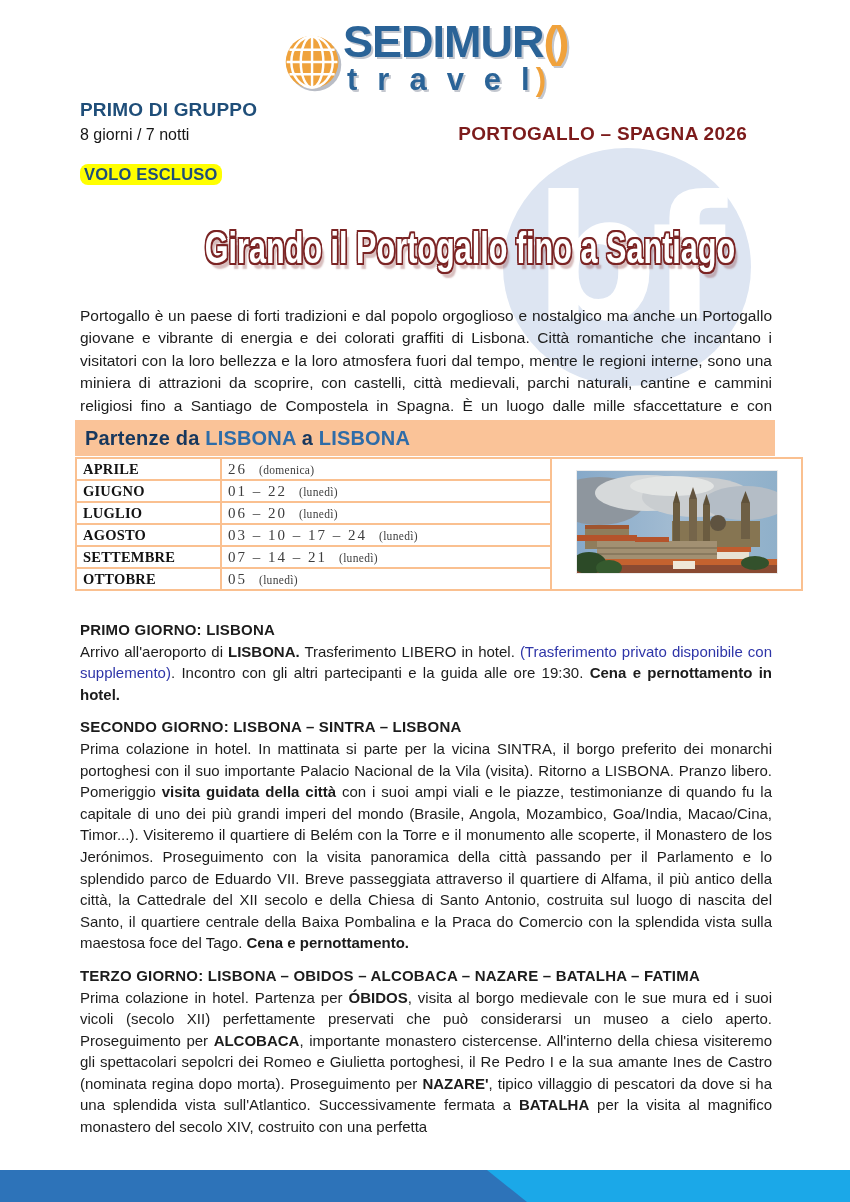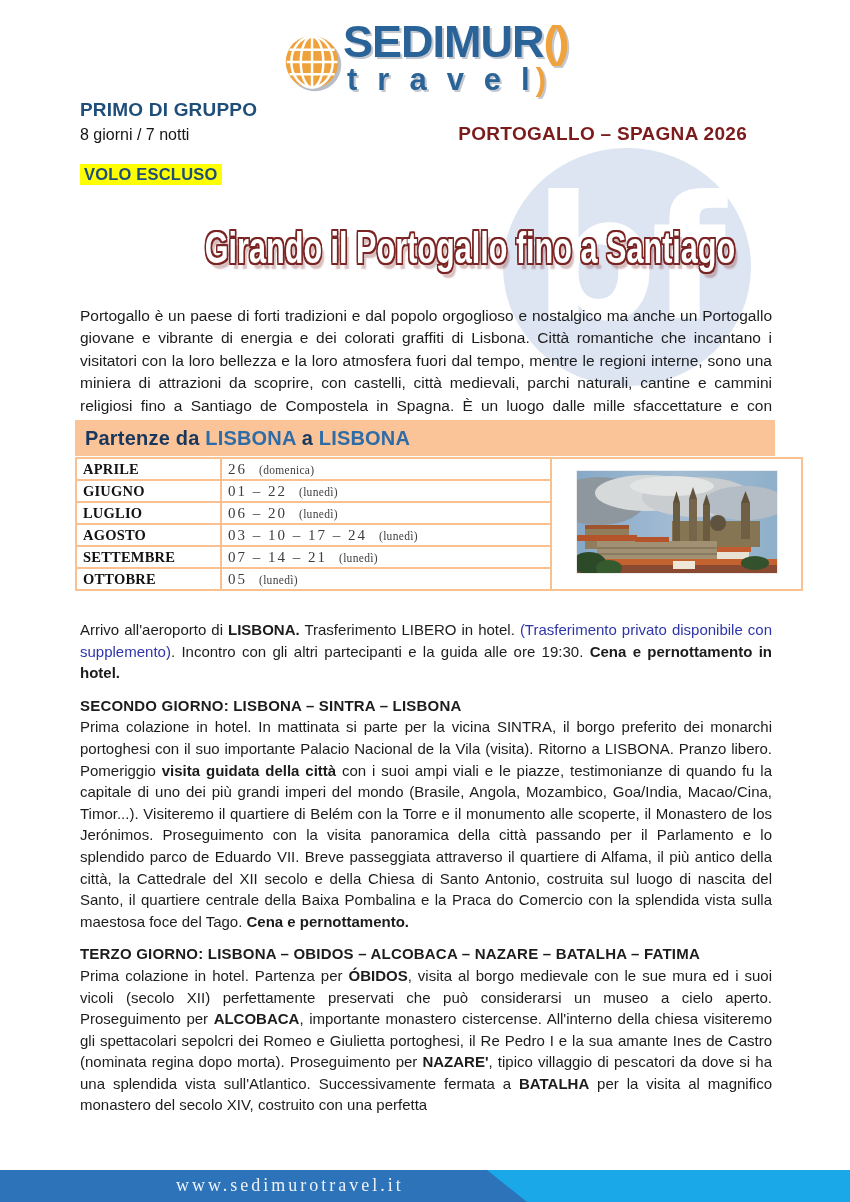--- a/index.html
+++ b/index.html
@@ -33,21 +33,21 @@
   .brand-sub{
     position:absolute;left:66px;top:40px;font-size:31px;font-weight:bold;color:#2a6397;
     letter-spacing:20px;white-space:nowrap;text-shadow:2px 2px 0 #c3c7cf;
   }
   .brand-sub .paren2{color:#f0a23c;letter-spacing:0;margin-left:-14px;}
 
   
   .tour-label{left:80px;top:99px;font-size:19px;font-weight:bold;color:#1f4e79;letter-spacing:.2px;}
   .duration{left:80px;top:126px;font-size:16px;color:#161616;}
   .destination{right:103px;top:123px;font-size:19px;font-weight:bold;color:#7c1b1b;letter-spacing:.3px;}
-  .flight-note{left:80px;top:164px;font-size:16.5px;font-weight:bold;color:#1f4e79;background:#ffff00;padding:1px 4px;letter-spacing:.2px;}
+  .flight-note{left:80px;top:164px;font-size:16.5px;font-weight:bold;color:#1f4e79;background:#ffff00;padding:1px 4px;letter-spacing:.2px;border-radius:8px;}
 
   
   .main-title{left:80px;top:221px;width:690px;text-align:center;}
   .main-title span{
     display:inline-block;white-space:nowrap;transform:scaleX(.68);transform-origin:center;
     font-size:45px;font-weight:bold;color:#ffffff;line-height:1.2;
     -webkit-text-stroke:2.5px #7b2424;paint-order:stroke fill;
     text-shadow:
       -2px -2px 0 #7b2424, 2px -2px 0 #7b2424, -2px 2px 0 #7b2424, 2px 2px 0 #7b2424,
       0 -2px 0 #7b2424, 0 2px 0 #7b2424, -2px 0 0 #7b2424, 2px 0 0 #7b2424,
@@ -206,30 +206,30 @@
       </tr>
       <tr>
         <td class="td-month"><span class="month">OTTOBRE</span></td>
         <td class="td-dates"><span class="date">05</span><span class="weekday">(lunedì)</span></td>
       </tr>
     </tbody>
   </table>
 
   <div class="abs days">
     <div class="day">
+      <div class="day-heading">PRIMO GIORNO:  LISBONA</div>
       <div class="day-body"><span>Arrivo all'aeroporto di </span><span class="sg-b">LISBONA.</span><span> Trasferimento LIBERO in hotel. </span><span class="sg-blue">(Trasferimento privato disponibile con supplemento)</span><span>. Incontro con gli altri partecipanti e la guida  alle ore 19:30. </span><span class="sg-b">Cena e pernottamento in hotel.</span></div>
     </div>
     <div class="day">
       <div class="day-heading">SECONDO GIORNO: LISBONA – SINTRA – LISBONA</div>
       <div class="day-body"><span>Prima colazione in hotel. In mattinata si parte per la vicina SINTRA, il borgo preferito dei monarchi portoghesi con il suo importante Palacio Nacional de la Vila (visita). Ritorno a LISBONA. Pranzo libero. Pomeriggio </span><span class="sg-b">visita guidata della città</span><span> con i suoi ampi viali e le piazze, testimonianze di quando fu la capitale di uno dei più grandi imperi del mondo (Brasile, Angola, Mozambico, Goa/India, Macao/Cina, Timor...). Visiteremo il quartiere di Belém con la Torre e il monumento alle scoperte, il Monastero de los Jerónimos. Proseguimento con la visita panoramica della città passando per il Parlamento e lo splendido parco de Eduardo VII. Breve passeggiata attraverso il quartiere di Alfama, il più antico della città, la Cattedrale del XII secolo e della Chiesa di Santo Antonio, costruita sul luogo di nascita del Santo, il quartiere centrale della Baixa Pombalina e la Praca do Comercio con la splendida vista sulla maestosa foce del Tago. </span><span class="sg-b">Cena e pernottamento.</span></div>
     </div>
     <div class="day">
       <div class="day-heading">TERZO GIORNO: LISBONA – OBIDOS – ALCOBACA – NAZARE – BATALHA – FATIMA</div>
       <div class="day-body"><span>Prima colazione in hotel. Partenza per </span><span class="sg-b">ÓBIDOS</span><span>, visita al borgo medievale con le sue mura ed i suoi vicoli (secolo XII) perfettamente preservati che può considerarsi un museo a cielo aperto. Proseguimento per </span><span class="sg-b">ALCOBACA</span><span>, importante monastero cistercense. All'interno della chiesa visiteremo gli spettacolari sepolcri dei Romeo e Giulietta portoghesi, il Re Pedro I e la sua amante Ines de Castro (nominata regina dopo morta). Proseguimento per </span><span class="sg-b">NAZARE'</span><span>, tipico villaggio di pescatori da dove si ha una splendida vista sull'Atlantico. Successivamente fermata a </span><span class="sg-b">BATALHA</span><span> per la visita al magnifico monastero del secolo XIV, costruito con una perfetta</span></div>
     </div>
   </div>
 
   <div class="abs footer">
     <div class="footer-dark"></div>
-    <span class="footer-url">www.sedimurotravel.it</span>
   </div>
 
 </div>
 
 </body></html>

